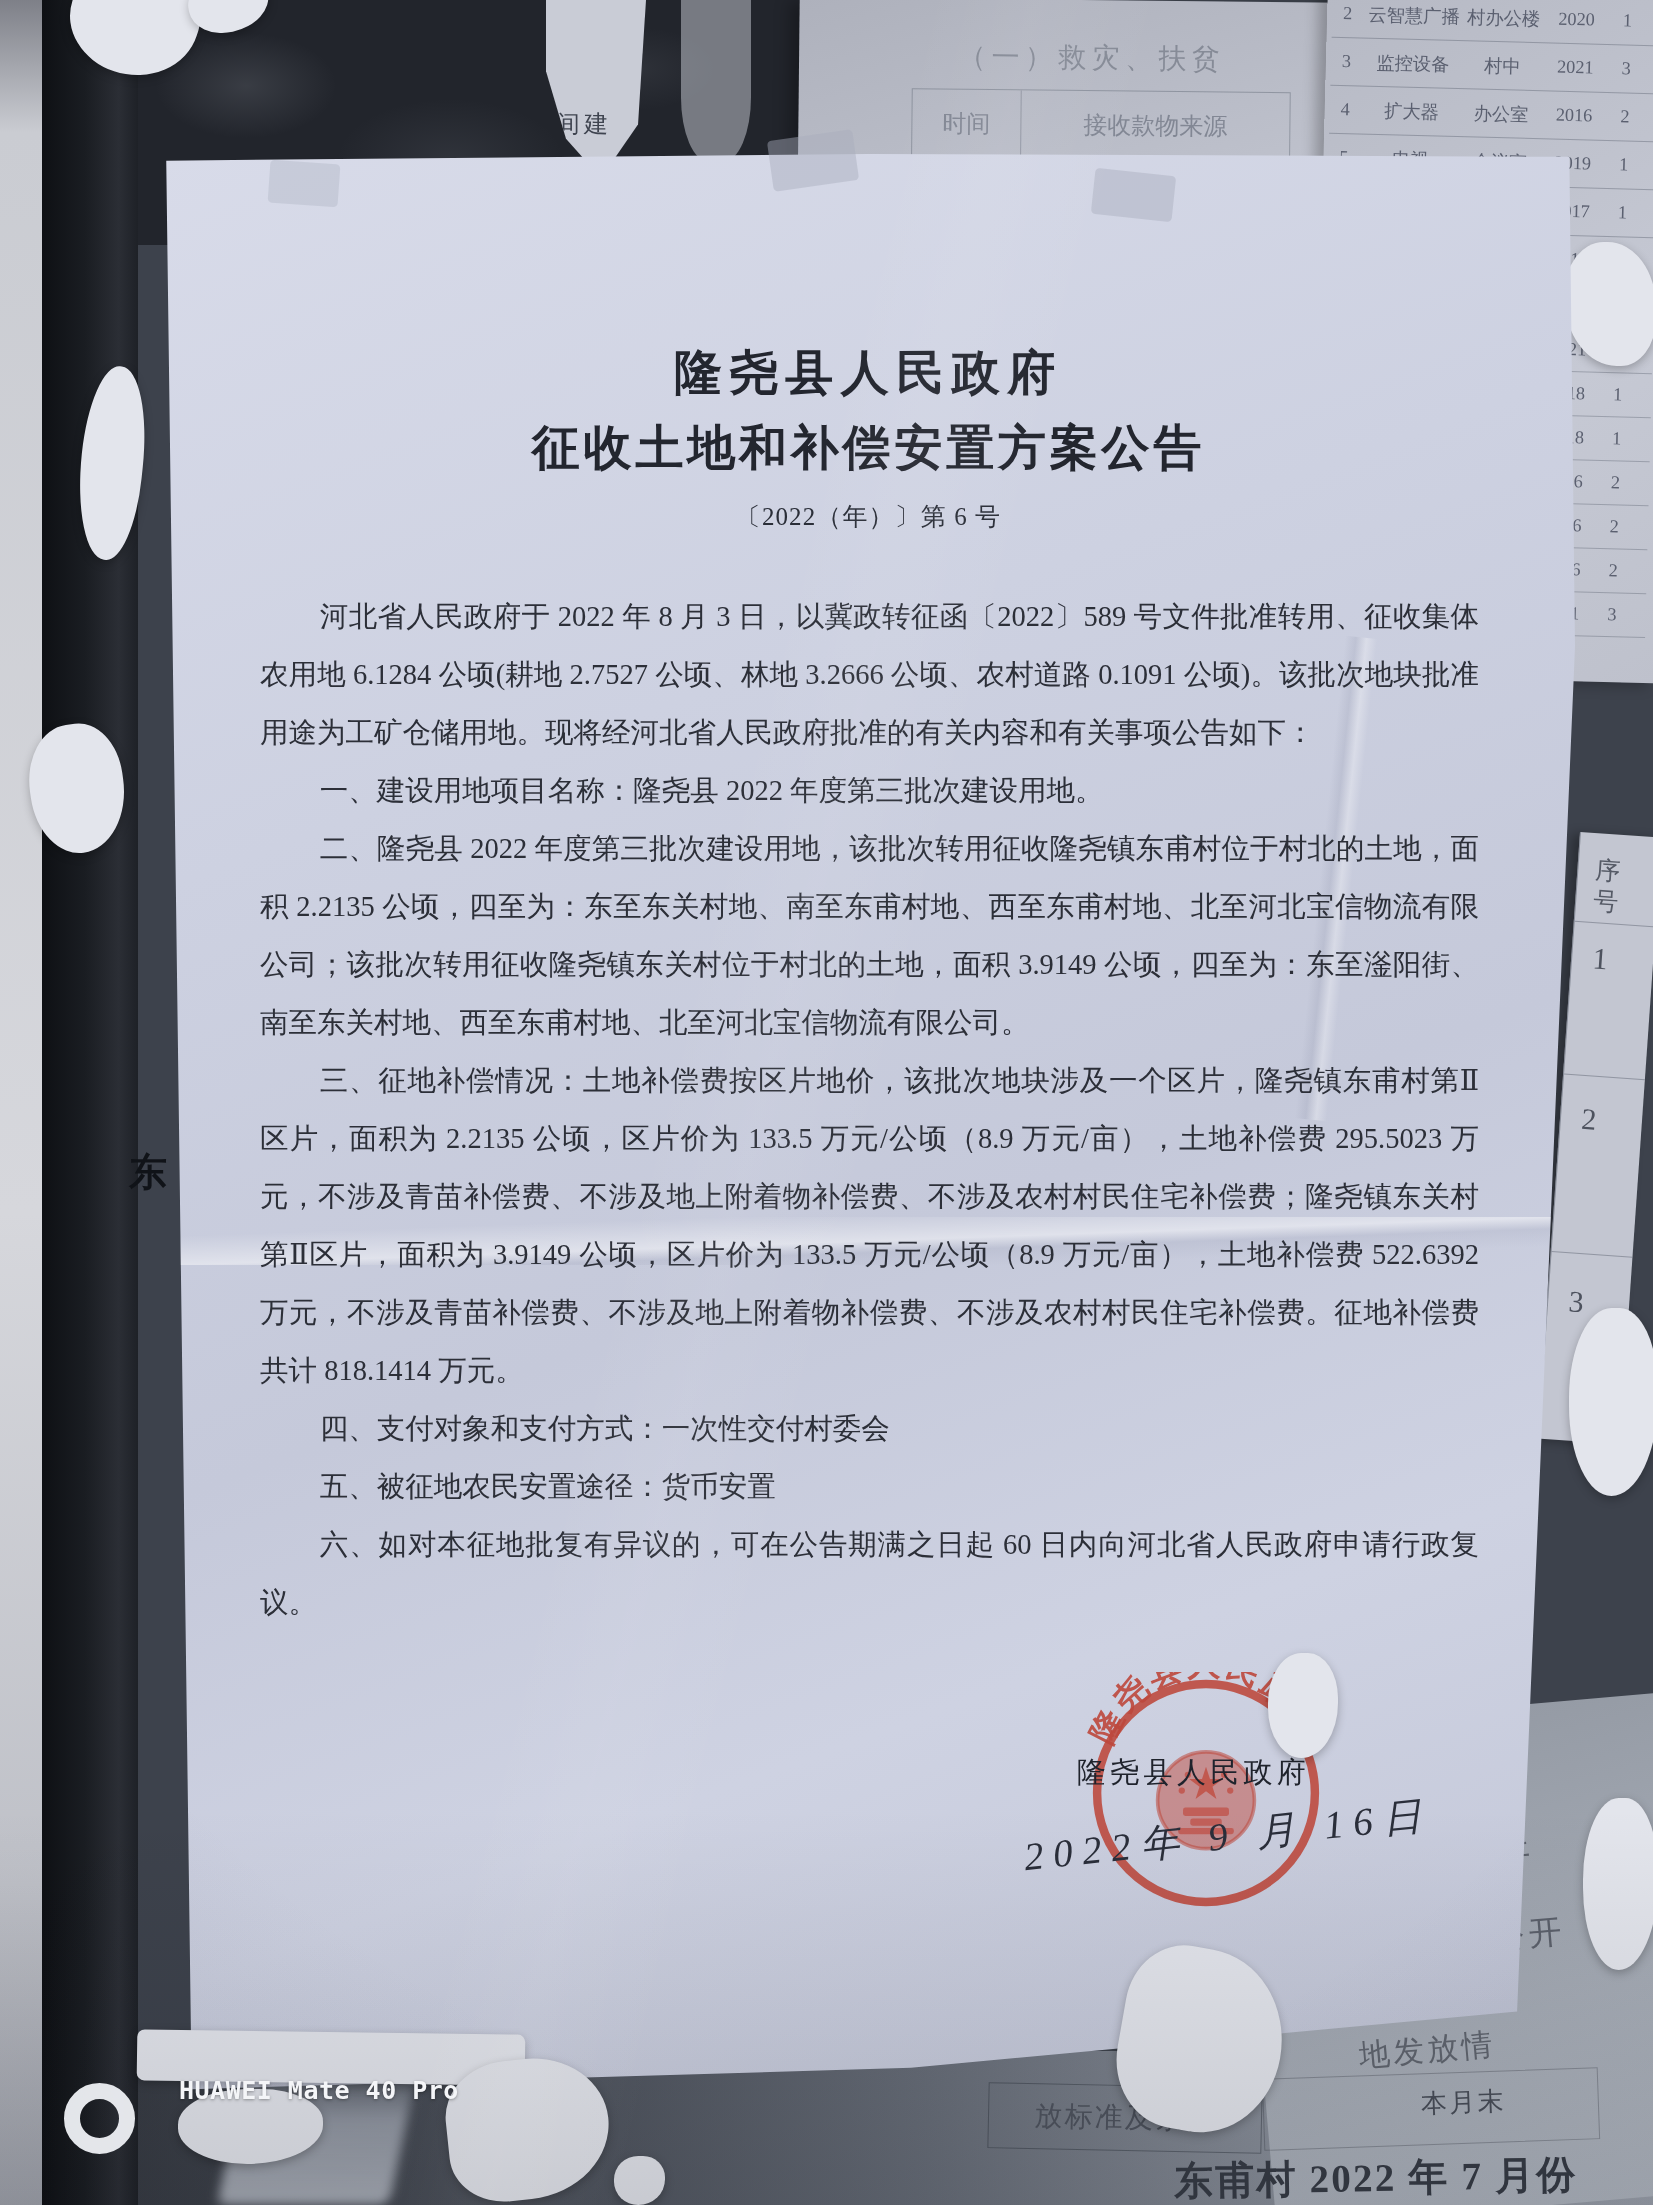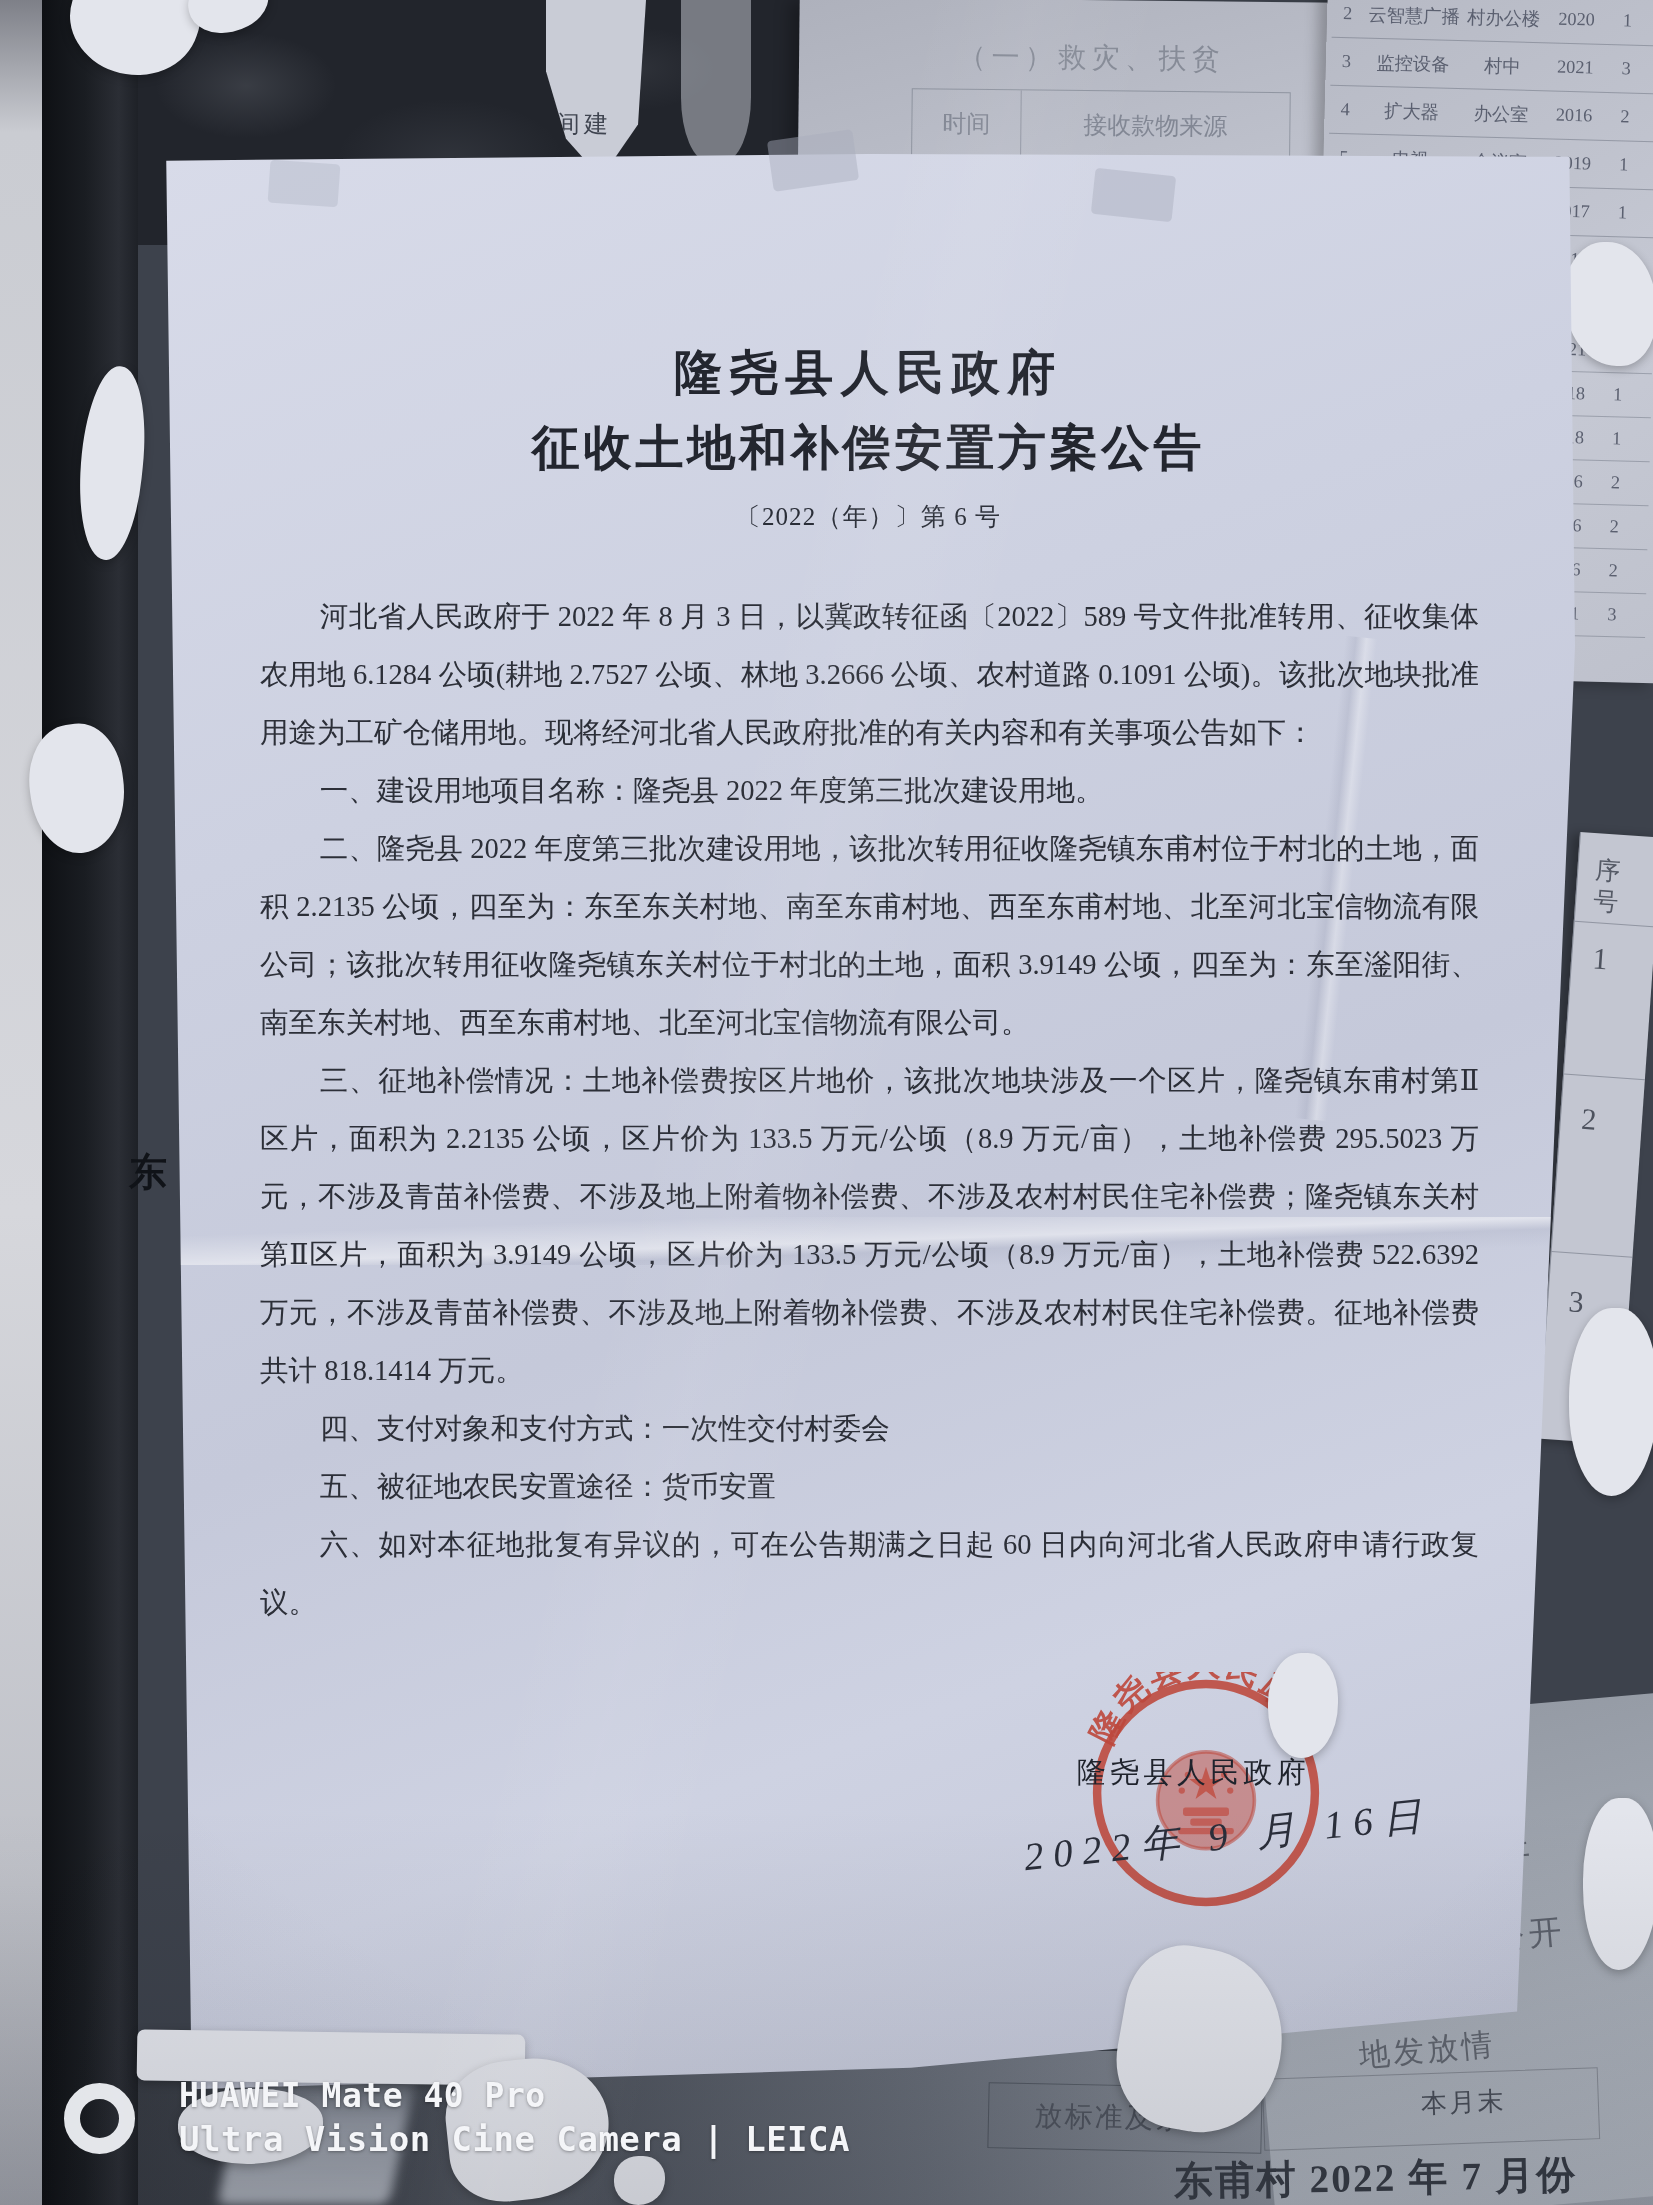--- a/index.html
+++ b/index.html
@@ -124,21 +124,21 @@
   
   .glass{left:0;top:0;width:100%;height:100%;z-index:8;pointer-events:none;
     background:
       linear-gradient(104deg, rgba(255,255,255,0) 42%, rgba(255,255,255,.05) 47%, rgba(255,255,255,0) 53%),
       linear-gradient(0deg, rgba(10,12,16,.12), rgba(10,12,16,0) 18%),
       radial-gradient(140% 120% at 50% 45%, rgba(0,0,0,0) 70%, rgba(5,8,14,.28) 100%);}
   .wm-ring{left:64px;top:2083px;width:71px;height:71px;z-index:9;border:16px solid rgba(236,238,243,.96);
     border-radius:50%;box-sizing:border-box;}
   .wm-line{z-index:9;color:#f4f5f8;font-family:"DejaVu Sans Mono","Liberation Mono",monospace;
     font-weight:bold;text-shadow:0 1.1px 3.2px rgba(0,0,0,.35);letter-spacing:0.5px;}
-  .wm1{left:179px;top:2076px;font-size:33px;}
+  .wm1{left:179px;top:2076px;font-size:25px;}
   .wm2{left:179px;top:2119px;font-size:34px;}
 </style>
 </head>
 <body>
 
 <div class="canvas">
 
   <div class="abs wall-strip"></div>
   <div class="abs frame-left"></div>
   <div class="abs board-top-dark"></div>
@@ -327,16 +327,15 @@
   <div class="blob b5b"></div>
   <div class="blob b6"></div>
   <div class="blob b7"></div>
   <div class="tape t1"></div>
   <div class="tape t2"></div>
   <div class="tape t3"></div>
 
   <div class="abs glass"></div>
   <div class="abs wm-ring"></div>
   <div class="abs wm-line wm1">HUAWEI Mate 40 Pro</div>
-  <div class="abs wm-line wm2">Ultra Vision Cine Camera | LEICA</div>
 
 </div>
 
 
 </body></html>

